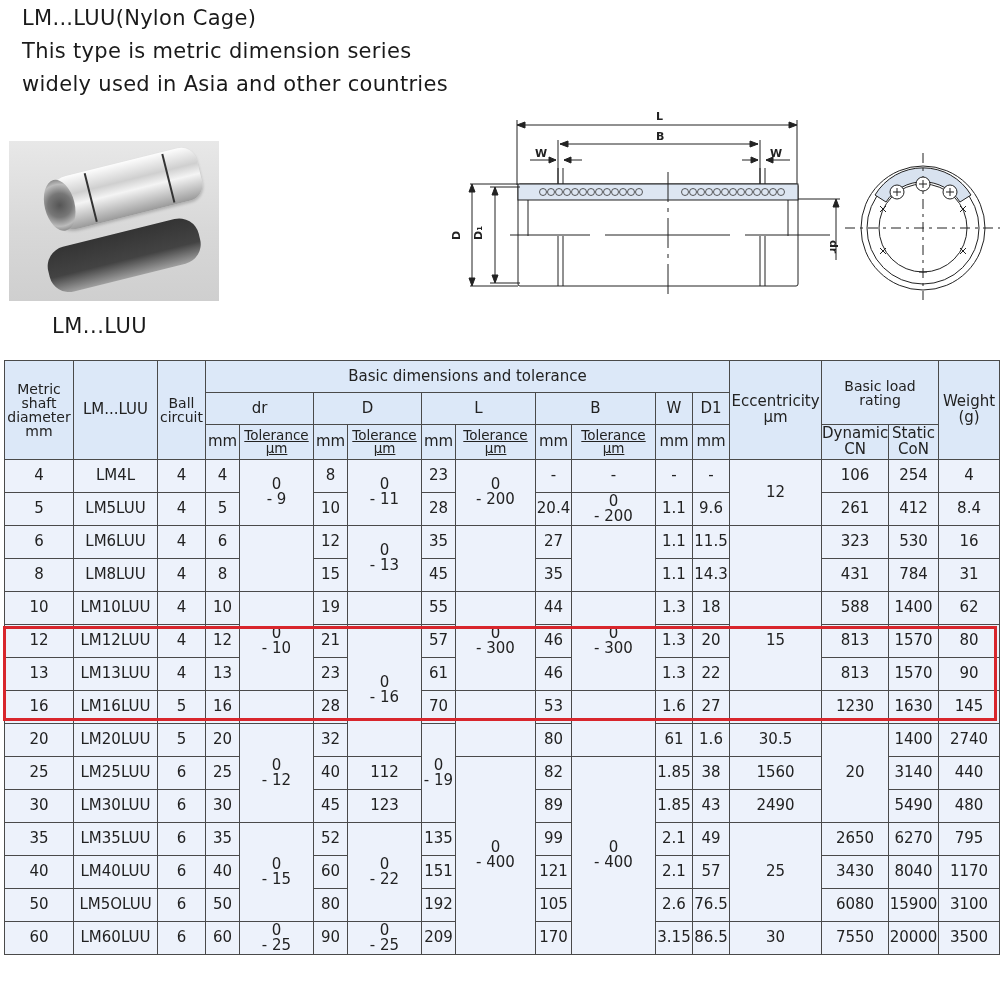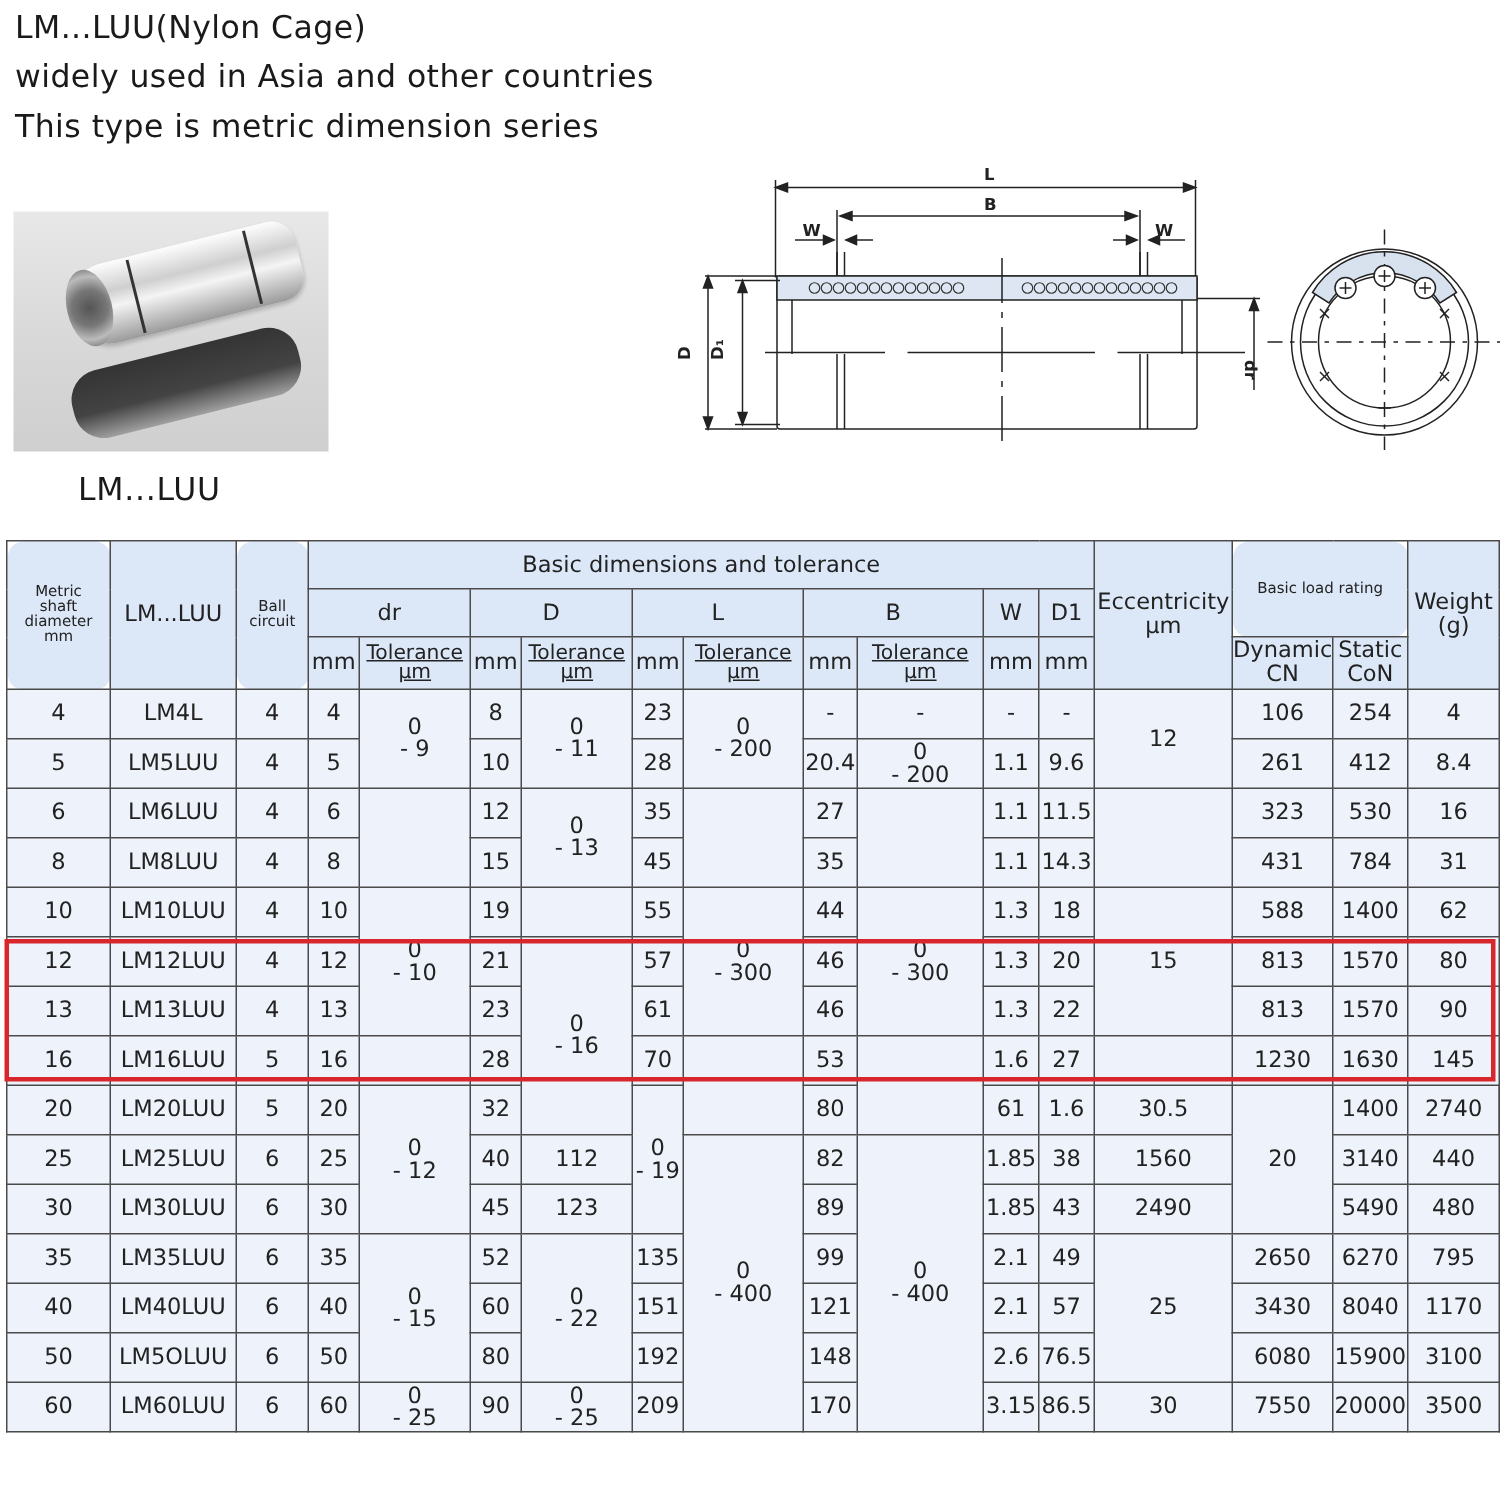--- a/index.html
+++ b/index.html
@@ -1,19 +1,19 @@
 <!DOCTYPE html>
 <html><head>
 <meta charset="utf-8">
 <style>
   * { box-sizing: border-box; margin: 0; padding: 0; }
   html, body { width: 1000px; height: 1000px; background: #ffffff; overflow: hidden; }
   body { position: relative; font-family: "DejaVu Sans", sans-serif; color: #222; }
 
-  .intro { position: absolute; left: 10px; top: 2px; font-size: 21px; line-height: 33px; color: #1a1a1a; letter-spacing: 0.3px; }
+  .intro { position: absolute; left: 22px; top: 2px; font-size: 21px; line-height: 33px; color: #1a1a1a; letter-spacing: 0.3px; }
   .intro div { white-space: nowrap; }
 
   .photo { position: absolute; left: 9px; top: 141px; width: 210px; height: 160px;
     background: linear-gradient(180deg, #e8e8e8 0%, #d8d8d8 55%, #cfcfcf 100%); overflow: hidden; }
   .cyl { position: absolute; left: 40px; top: 40px; width: 155px; height: 54px; border-radius: 24px 16px 16px 24px;
     transform: rotate(-14deg); transform-origin: left center;
     background: linear-gradient(180deg, #fdfdfd 0%, #cfcfcf 35%, #f4f4f4 55%, #9a9a9a 100%); box-shadow: 0 2px 3px rgba(0,0,0,0.2); }
   .cyl .groove { position: absolute; top: 2px; width: 2px; height: 50px; background: #333; }
   .cyl .end { position: absolute; left: -4px; top: 1px; width: 30px; height: 52px; border-radius: 50%;
     background: radial-gradient(circle at 50% 50%, #555 0%, #777 40%, #bbb 70%, #666 100%); }
@@ -23,34 +23,34 @@
 
   .drawing { position: absolute; left: 430px; top: 100px; width: 420px; height: 200px; }
   .endview { position: absolute; left: 840px; top: 150px; width: 160px; height: 150px; }
 
   .tbl { position: absolute; left: 4px; top: 360px; width: 995px; border-collapse: collapse; table-layout: fixed;
     font-size: 15px; }
   .tbl th, .tbl td { border: 1px solid #4a4a4a; text-align: center; vertical-align: middle; padding: 0; line-height: 1.05; }
   .tbl th { background: #dce8f8; font-weight: normal; color: #222; }
   .tbl td { background: #edf2fb; color: #222; height: 33px; }
   .tbl th.small { font-size: 13.5px; line-height: 0.95; text-decoration: underline; }
-  .tbl th.xs { font-size: 10px; line-height: 1.0; border-radius: 11px; }
+  .tbl th.xs { font-size: 14px; line-height: 1.0; }
   .bold { font-weight: bold; }
   .tol { display: inline-block; line-height: 1.0; }
   .tol span { display: block; }
 
   .highlight { position: absolute; left: 3px; top: 626px; width: 994px; height: 95px; border: 3px solid #d8262c; pointer-events: none; }
 </style>
 </head>
 <body>
 
 <div class="intro">
   <div>LM...LUU(Nylon Cage)</div>
+  <div>This type is metric dimension series</div>
   <div>widely used in Asia and other countries</div>
-  <div>This type is metric dimension series</div>
 </div>
 
 <div class="photo">
   <div class="reflect"></div>
   <div class="cyl">
     <div class="end"></div>
     <div class="groove" style="left:42px"></div>
     <div class="groove" style="left:122px"></div>
   </div>
 </div>
@@ -468,21 +468,21 @@
       <td>1170</td>
     </tr>
 
     <tr>
       <td>50</td>
       <td>LM5OLUU</td>
       <td>6</td>
       <td>50</td>
       <td>80</td>
       <td>192</td>
-      <td>148</td>
+      <td>105</td>
       <td>2.6</td>
       <td>76.5</td>
       <td>6080</td>
       <td>15900</td>
       <td>3100</td>
     </tr>
 
     <tr>
       <td>60</td>
       <td>LM60LUU</td>

